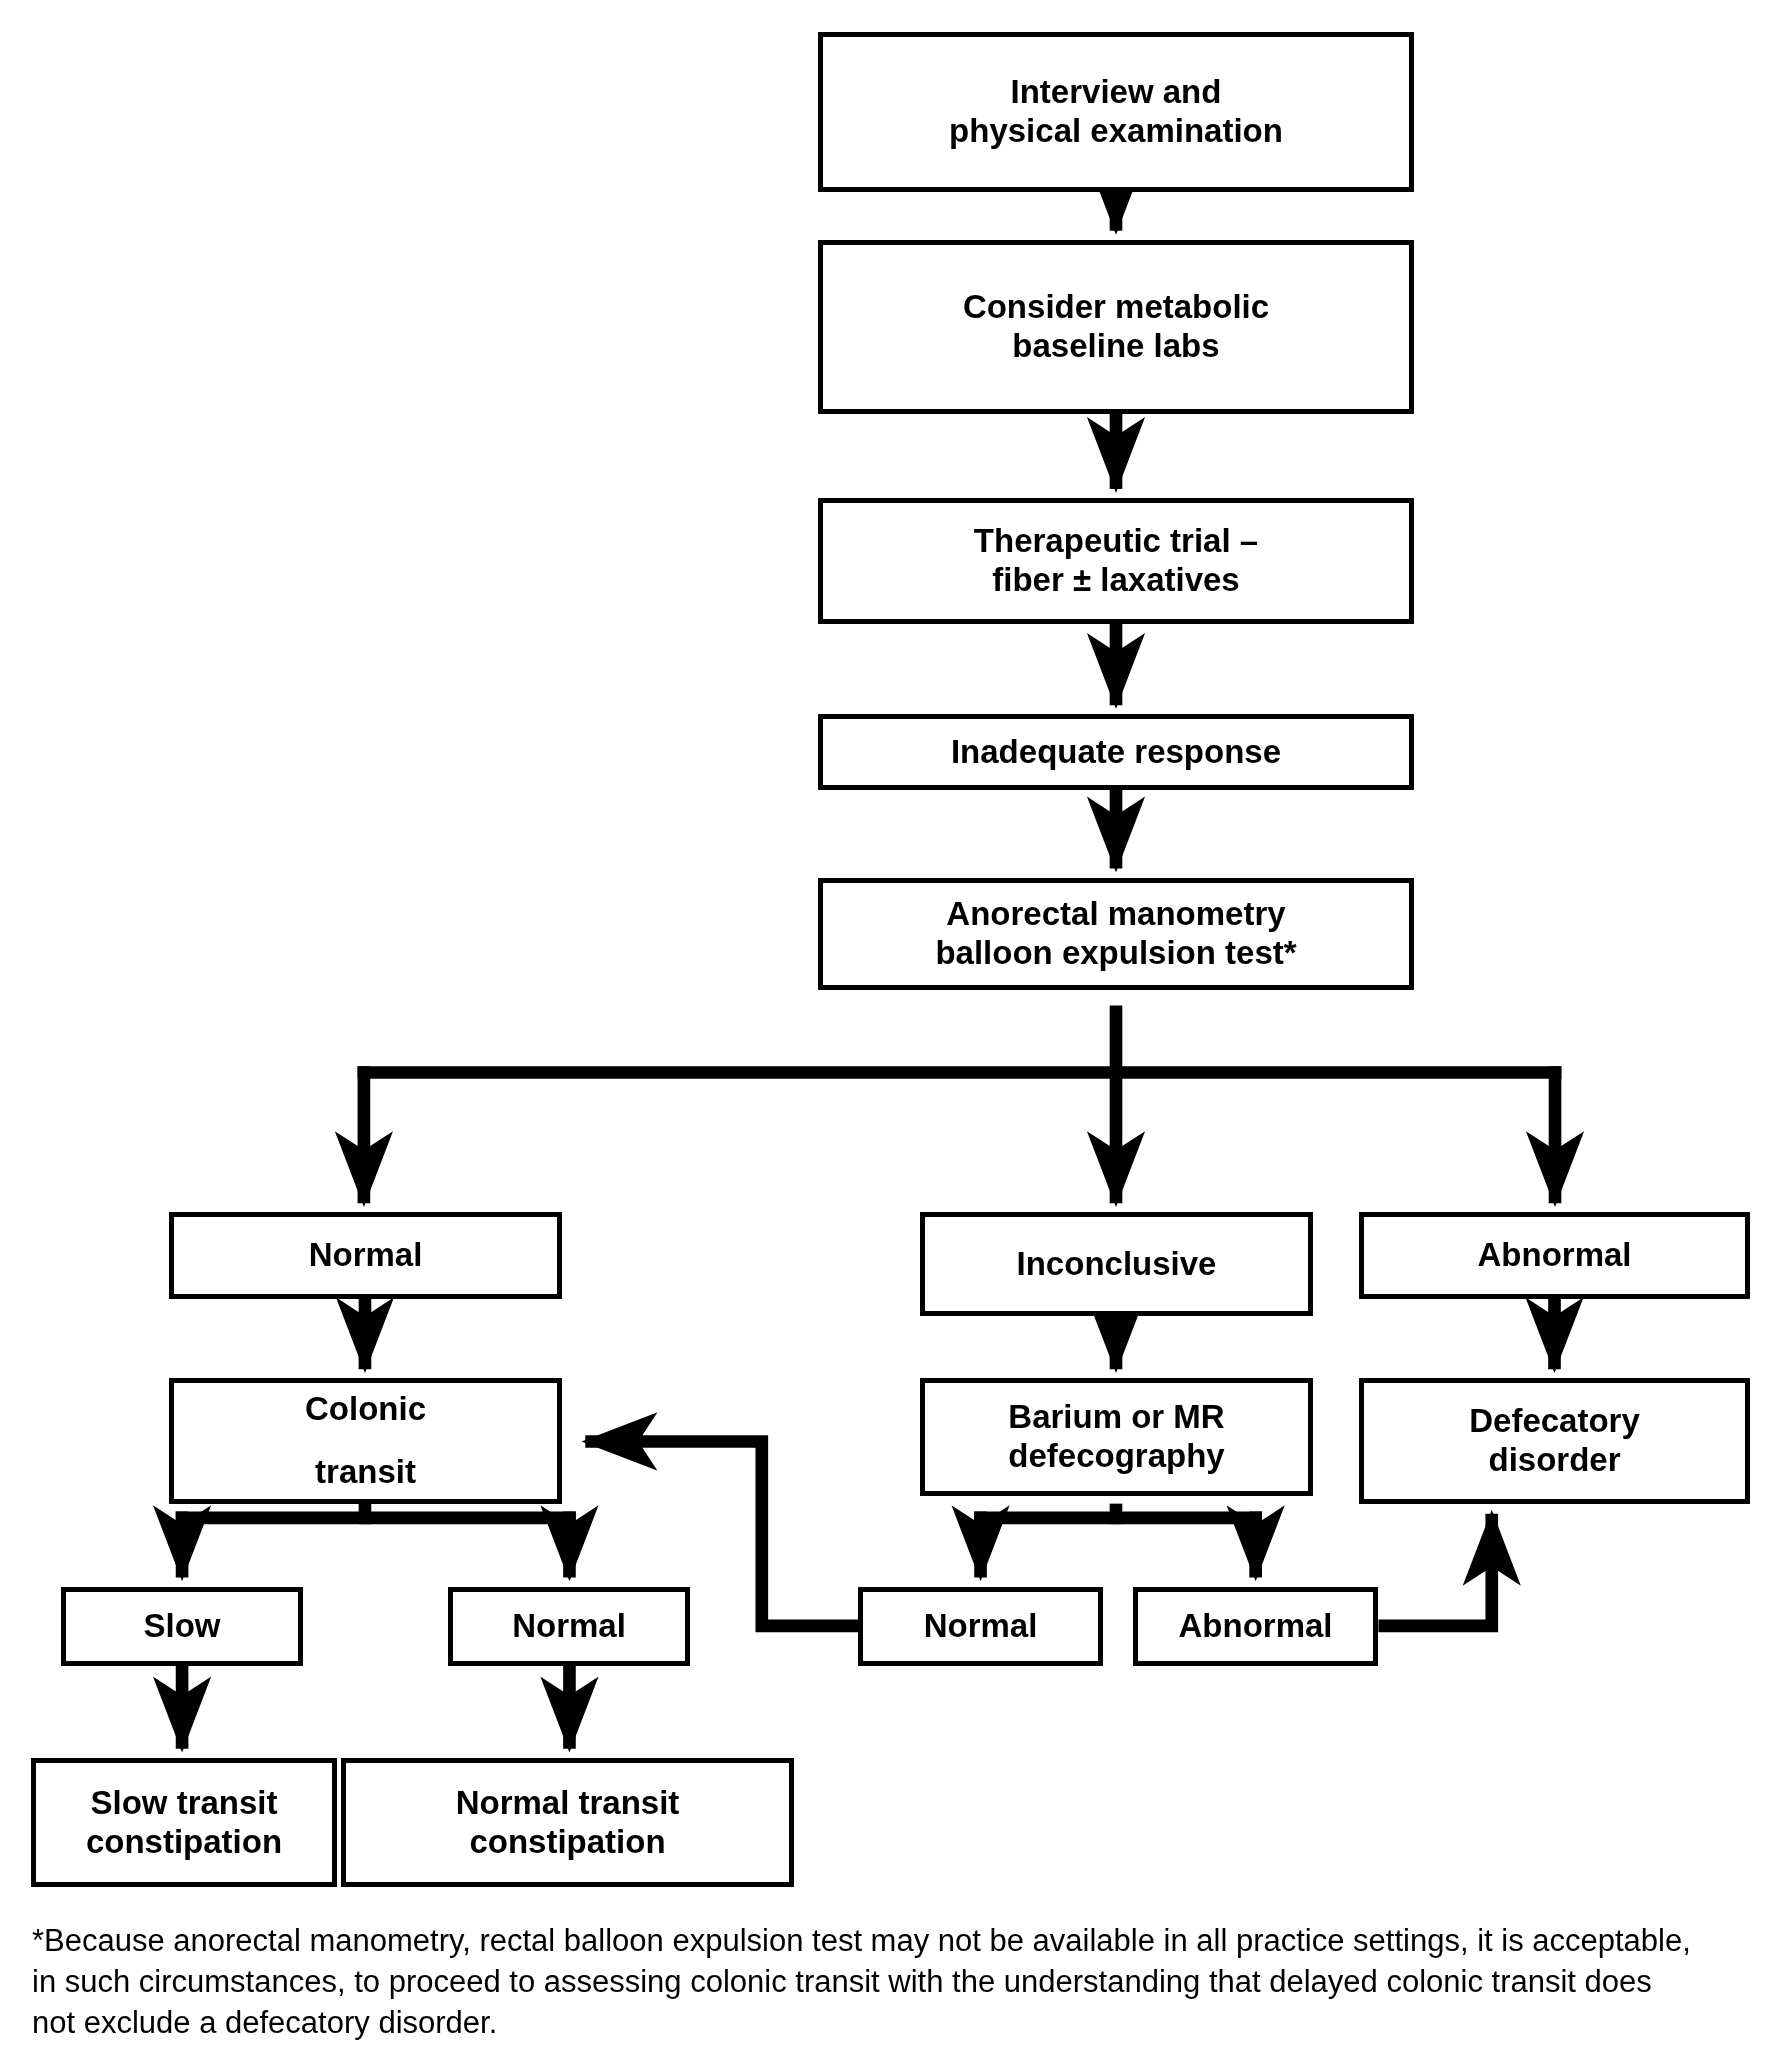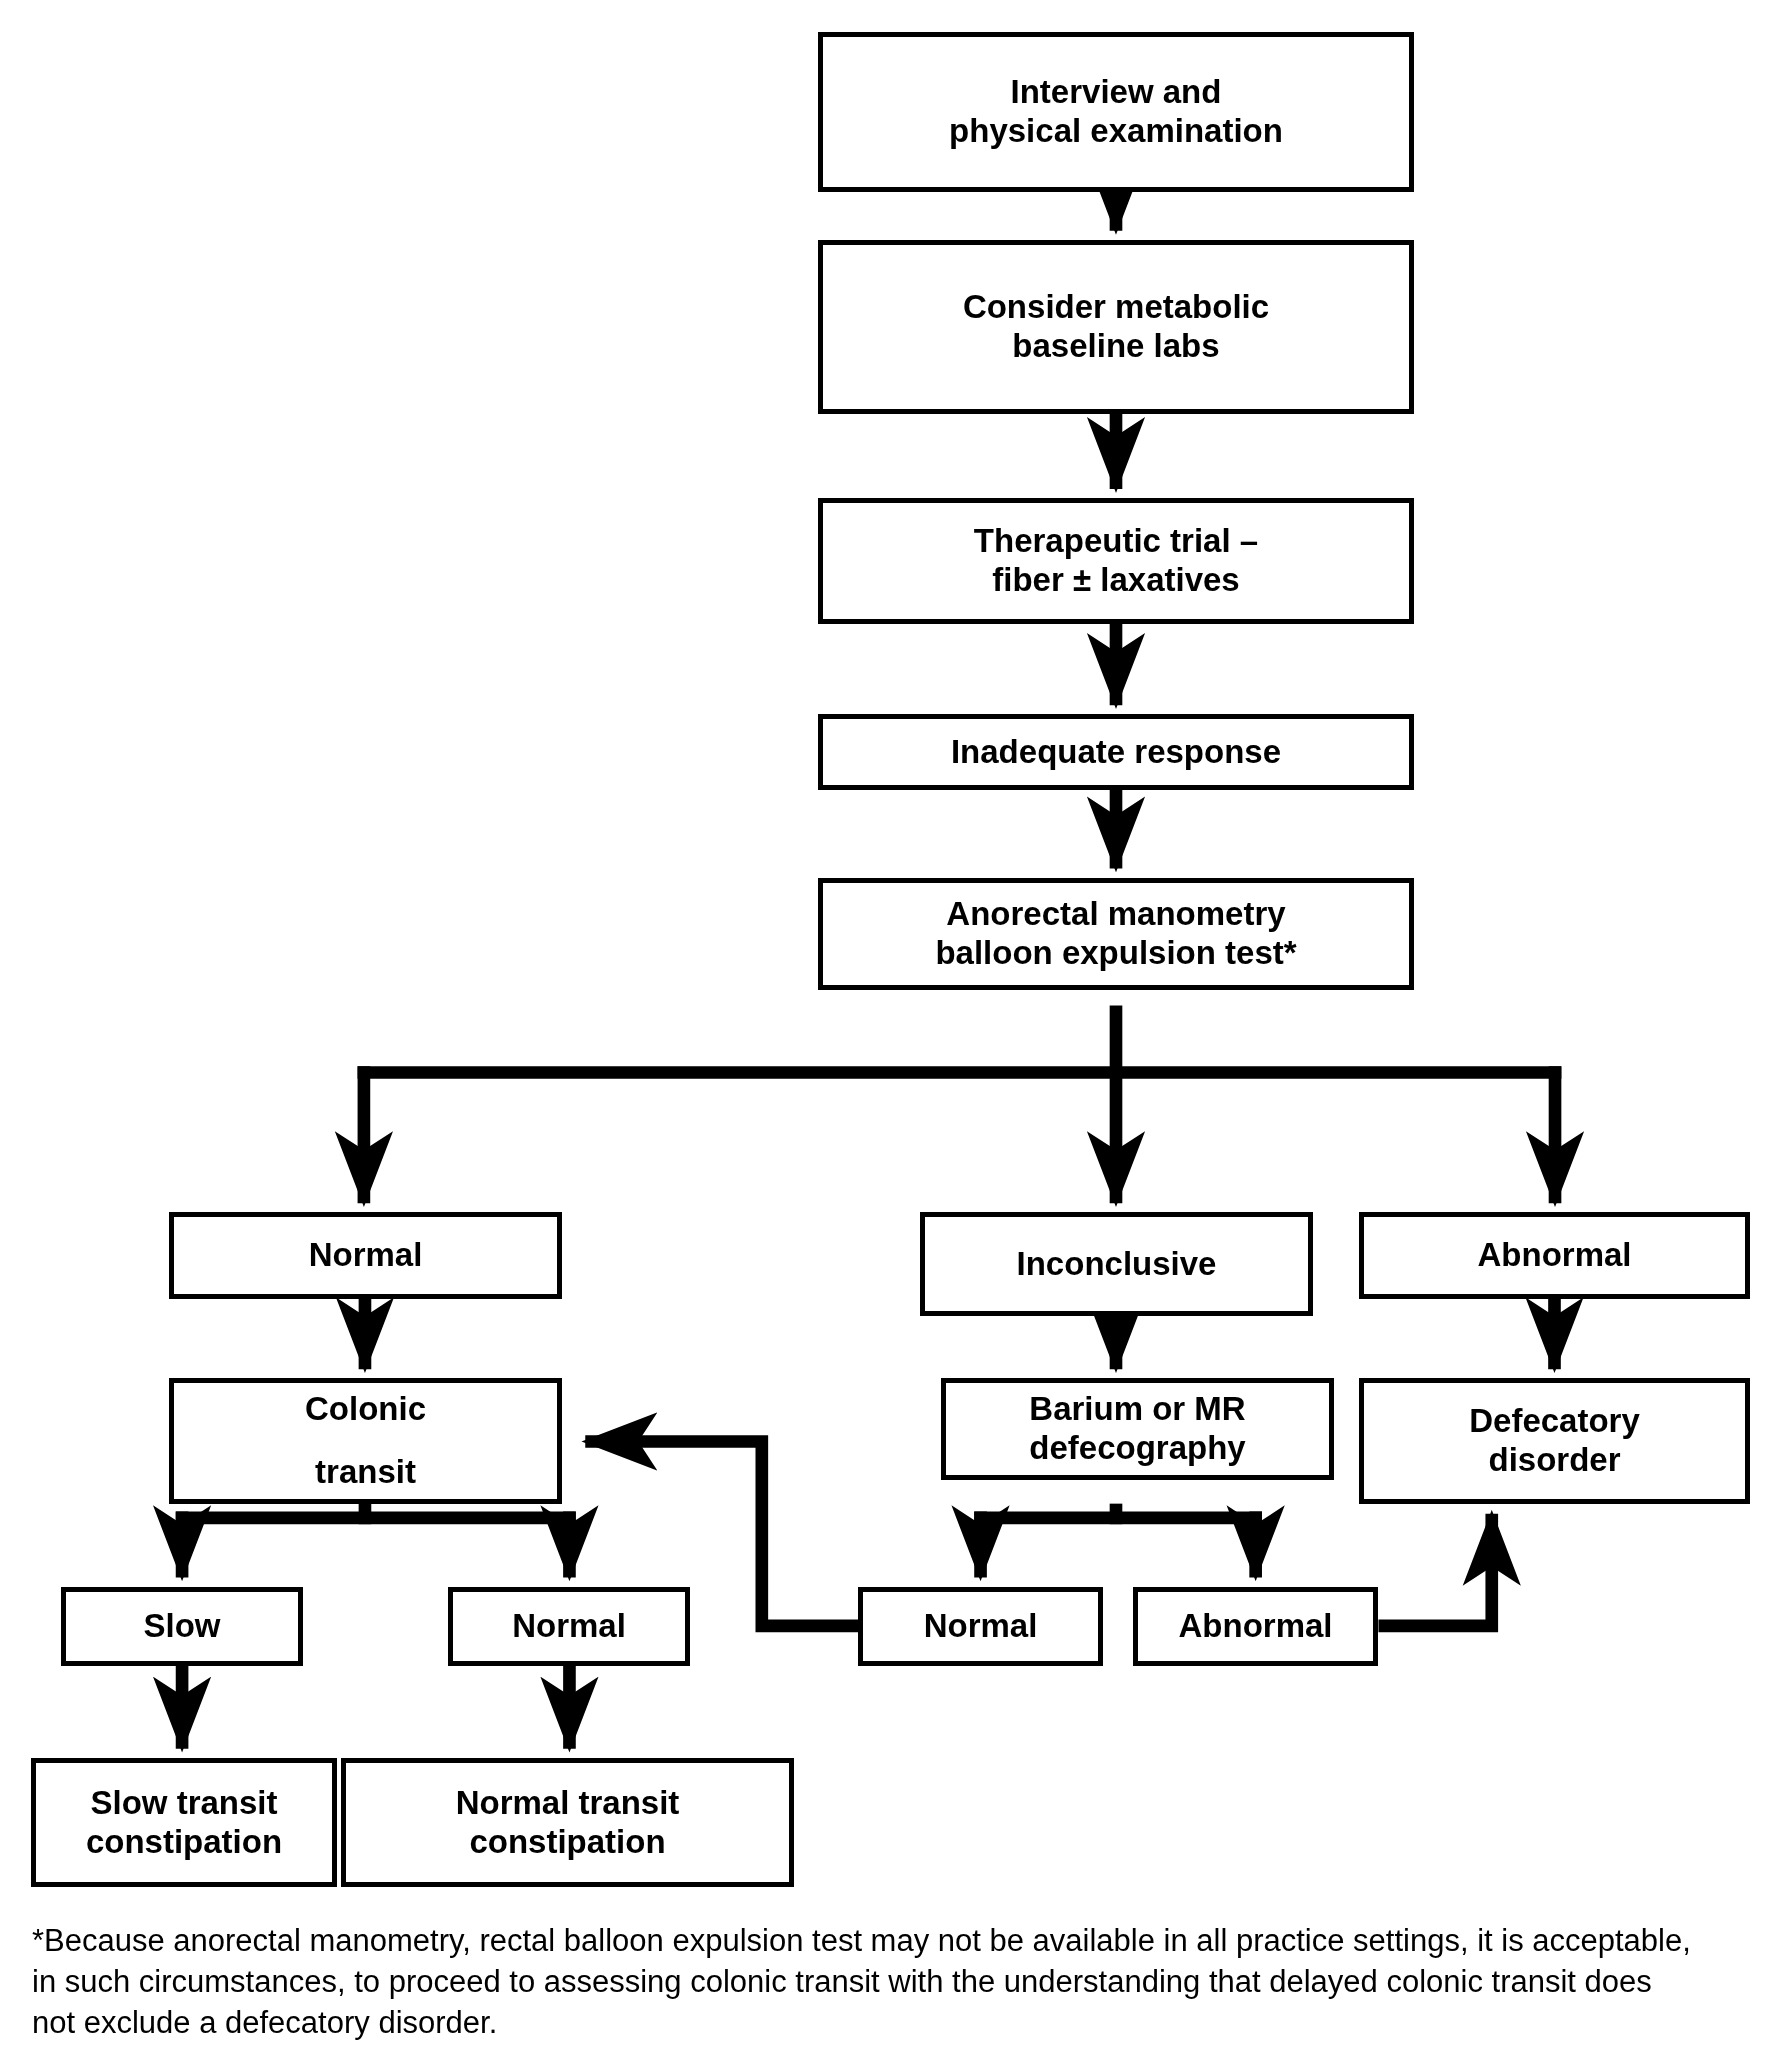--- a/index.html
+++ b/index.html
@@ -22,21 +22,21 @@
   #consider       { left:818px; top:240px;  width:596px; height:174px; }
   #therapeutic    { left:818px; top:498px;  width:596px; height:126px; }
   #inadequate     { left:818px; top:714px; width:596px; height:76px; }
   #anorectal      { left:818px; top:878px; width:596px; height:112px; }
   
   #result-normal       { left:169px;  top:1212px; width:393px; height:87px; }
   #result-inconclusive { left:920px; top:1212px; width:393px; height:104px; }
   #result-abnormal     { left:1359px; top:1212px; width:391px; height:87px; }
   
   #colonic       { left:169px;  top:1378px; width:393px; height:126px;gap:24px; }
-  #defecography  { left:941px; top:1378px; width:393px; height:102px; }
+  #defecography  { left:920px; top:1378px; width:393px; height:118px; }
   #defecatory    { left:1359px; top:1378px; width:391px; height:126px; }
   
   #slow                  { left:61px;  top:1587px; width:242px; height:79px; }
   #colonic-normal        { left:448px;  top:1587px; width:242px; height:79px; }
   #defecography-normal   { left:858px; top:1587px; width:245px; height:79px; }
   #defecography-abnormal { left:1133px; top:1587px; width:245px; height:79px; }
   
   #slow-transit   { left:31px;  top:1758px; width:306px; height:129px; }
   #normal-transit { left:341px; top:1758px; width:453px; height:129px; }
   

